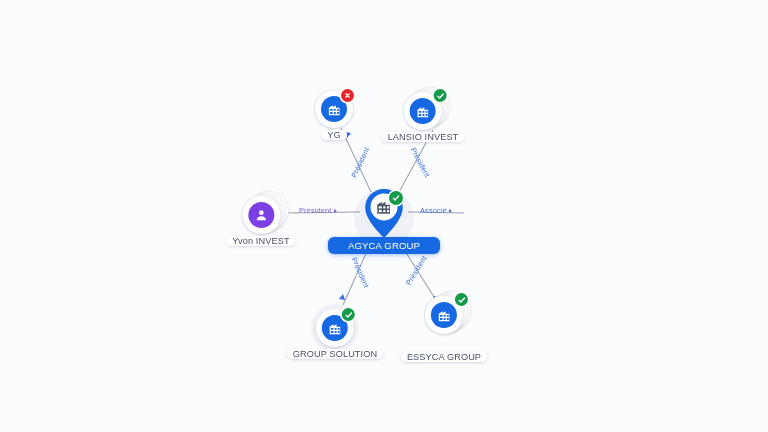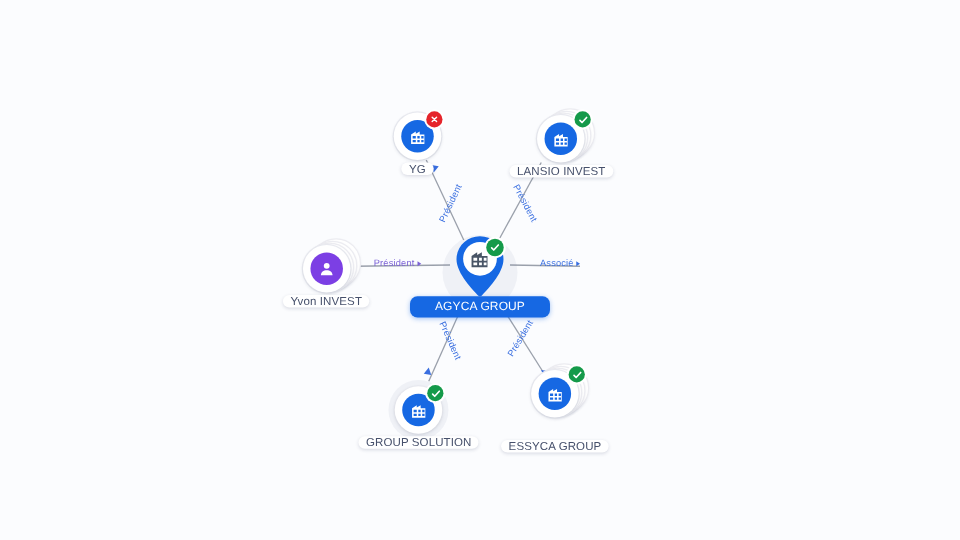--- a/index.html
+++ b/index.html
@@ -188,21 +188,21 @@
       <polygon points="430,134 436,135 432,140"></polygon>
       <polygon points="345,300 339,299 343,294"></polygon>
       <polygon points="433,296 439,297 435,302"></polygon>
     </g>
   </svg>
 
   <div class="edge-label violet" style="left:299px; top:206px;">
     <span class="txt">Président</span><span class="arrow"></span>
   </div>
 
-  <div class="edge-label blue" style="left:432px; top:206px;">
+  <div class="edge-label blue" style="left:420px; top:206px;">
     <span class="txt">Associé</span><span class="arrow"></span>
   </div>
 
   <div class="edge-label blue" style="left:344px; top:158px; transform:rotate(-65deg);">
     <span class="txt">Président</span>
   </div>
 
   <div class="edge-label blue" style="left:404px; top:158px; transform:rotate(62deg);">
     <span class="txt">Président</span>
   </div>
@@ -226,21 +226,21 @@
       </div>
       <div class="badge err">
         <svg width="7" height="7" viewBox="0 0 24 24" stroke="#ffffff" stroke-width="4" stroke-linecap="round" fill="none">
           <path d="M6 6l12 12M18 6L6 18"></path>
         </svg>
       </div>
     </div>
     <div class="node-label">YG</div>
   </div>
 
-  <div class="node" style="left:449px; top:115px;">
+  <div class="node" style="left:423px; top:115px;">
     <div class="node-art">
       <div class="stack-card s1"></div>
       <div class="stack-card s2"></div>
       <div class="stack-card s3"></div>
       <div class="node-disc">
         <div class="inner-circle">
           <svg width="15" height="15" viewBox="0 0 24 24" fill="#ffffff">
             <path d="M3 21V9l6-4v3l5-3v4h6v12H3zm2-2h4v-3H5v3zm0-5h4v-3H5v3zm6 5h3v-3h-3v3zm0-5h3v-3h-3v3zm5 5h3v-3h-3v3zm0-5h3v-3h-3v3z"></path>
           </svg>
         </div>

